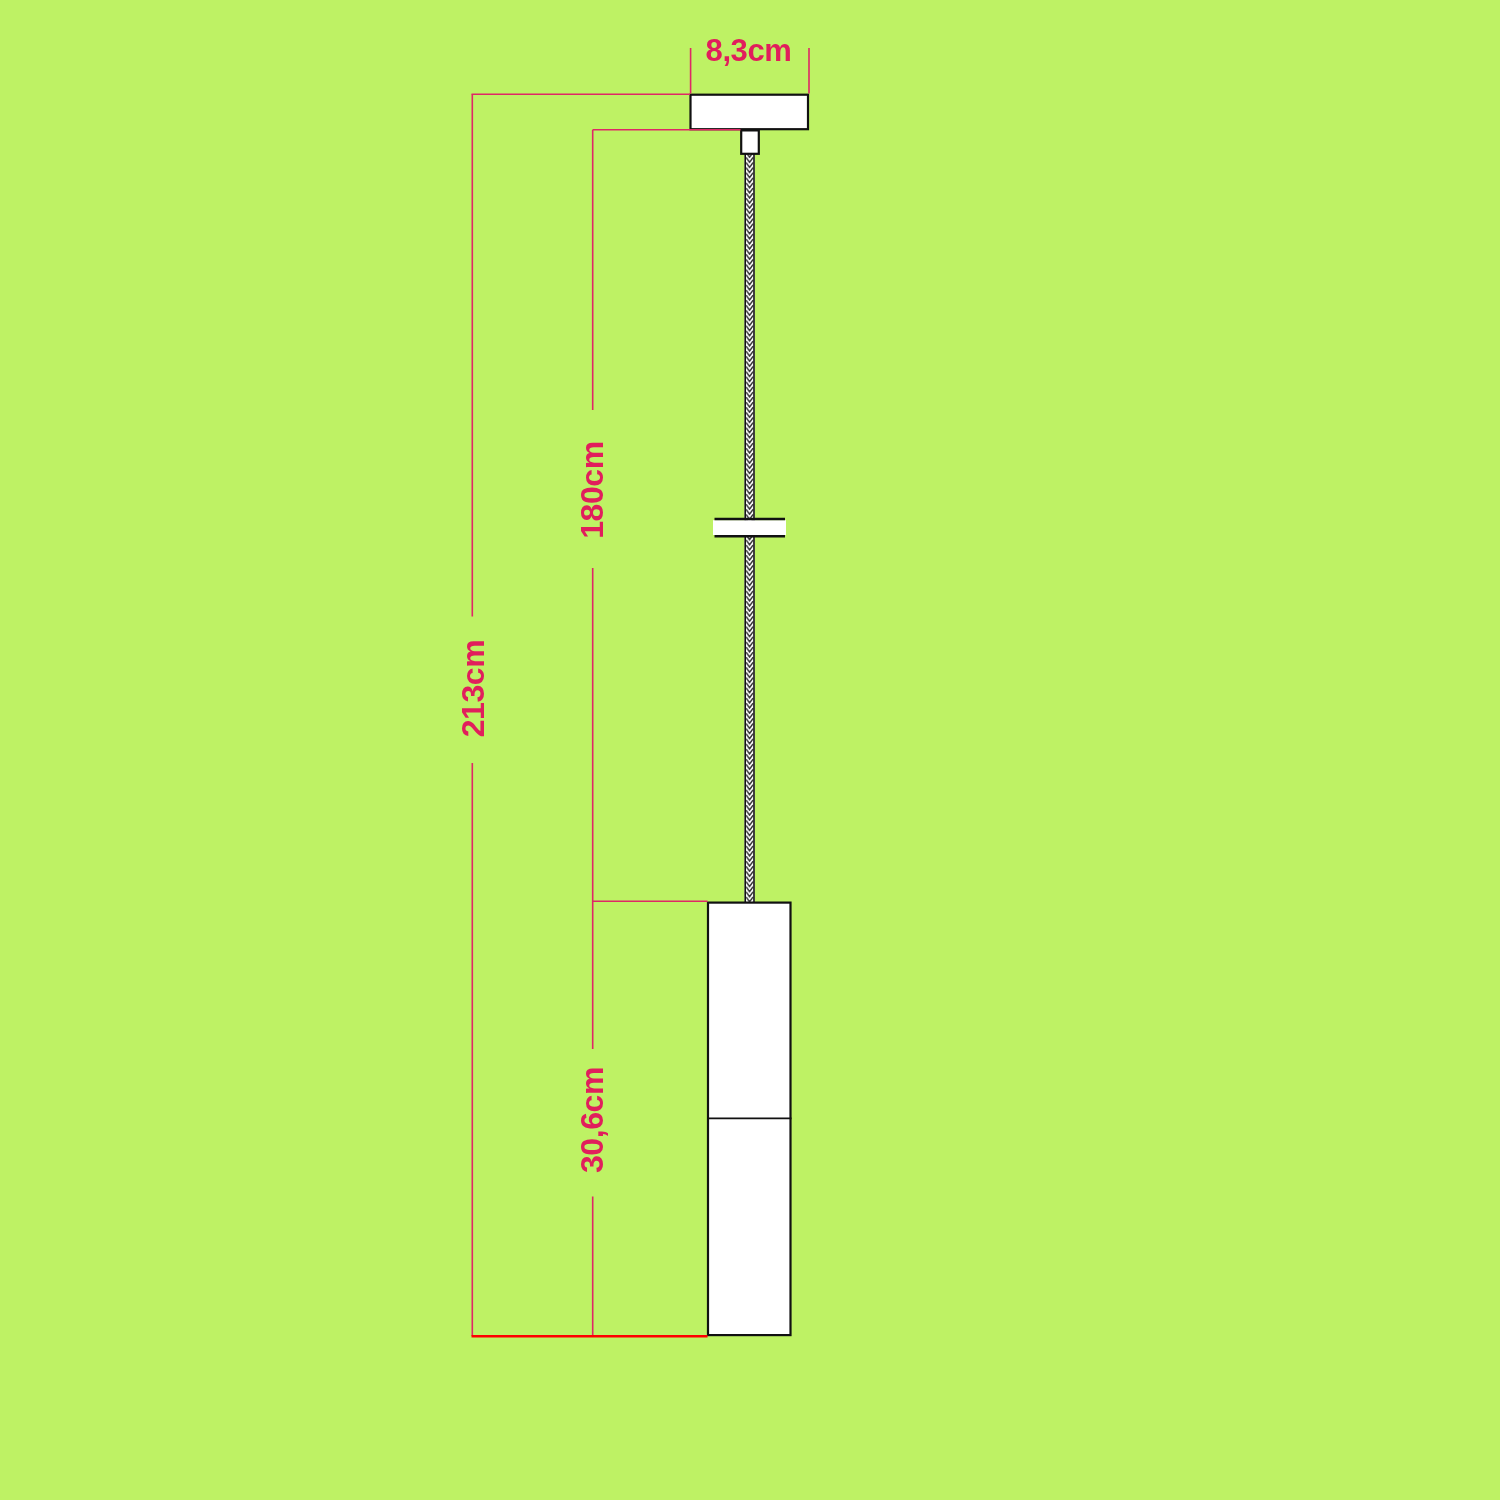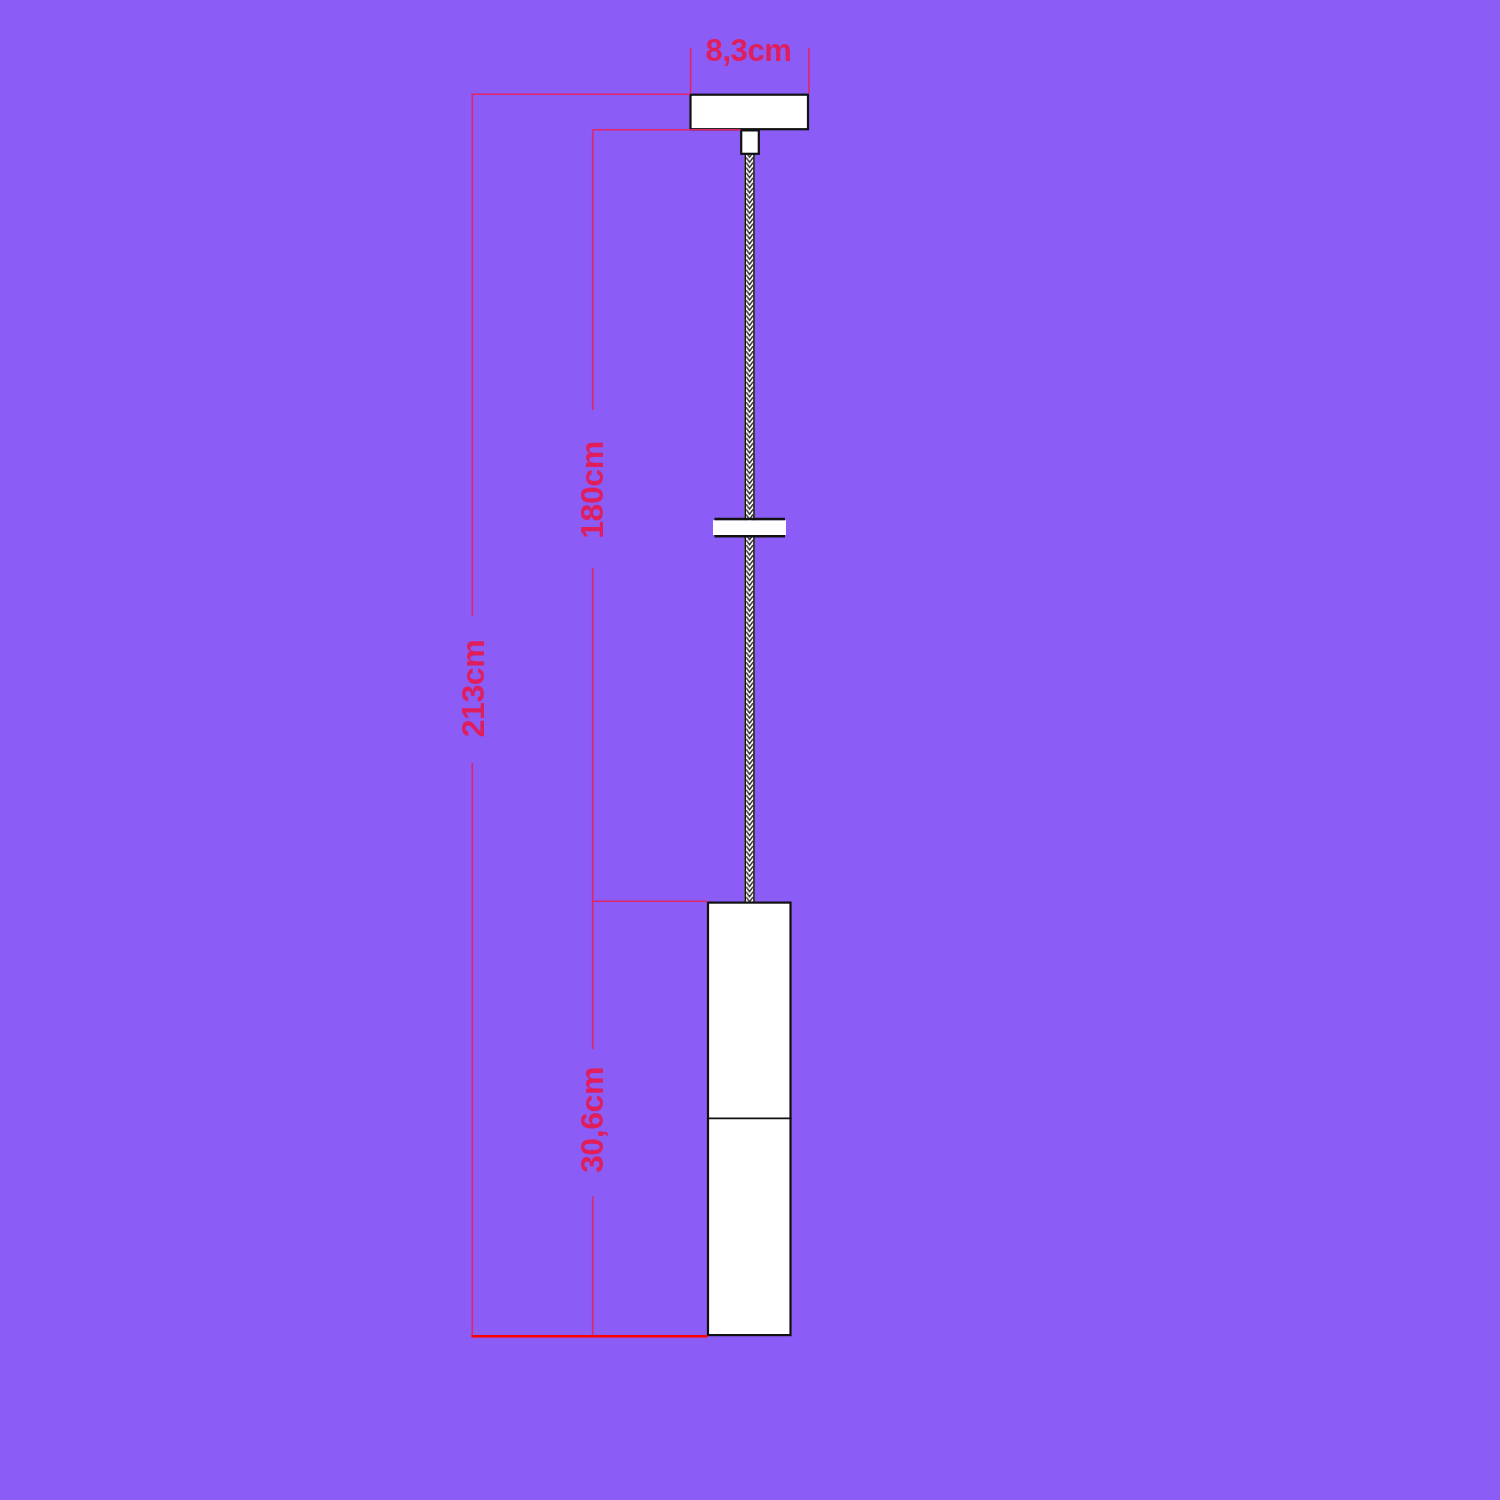--- a/index.html
+++ b/index.html
@@ -1,16 +1,16 @@
 <!DOCTYPE html>
 <html><head>
 <meta charset="utf-8">
 <style>
   html,body{margin:0;padding:0;background:#ffffff;}
-  #stage{position:relative;width:1500px;height:1500px;background:#8b5cf6;overflow:hidden;}
+  #stage{position:relative;width:1500px;height:1500px;background:#bef264;overflow:hidden;}
   svg{position:absolute;left:0;top:0;}
   text{font-family:"Liberation Sans", sans-serif;font-weight:bold;font-size:31px;letter-spacing:-0.4px;fill:#e11e5c;}
   text.rot{font-size:32px;}
 </style>
 </head>
 <body>
 <div id="stage">
 <svg width="1500" height="1500" viewBox="0 0 1500 1500">
   <defs>
     <pattern id="braid" x="744.4" y="0" width="10.4" height="5.1" patternUnits="userSpaceOnUse">

